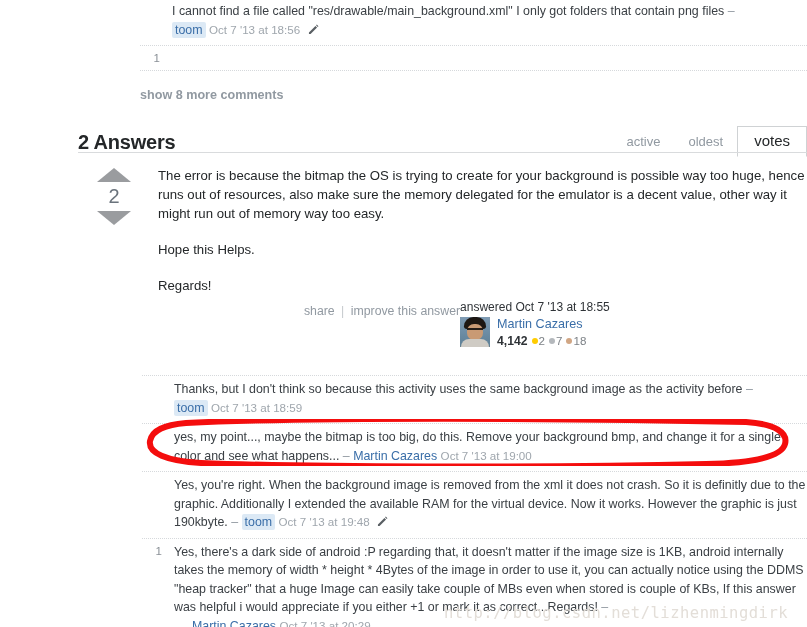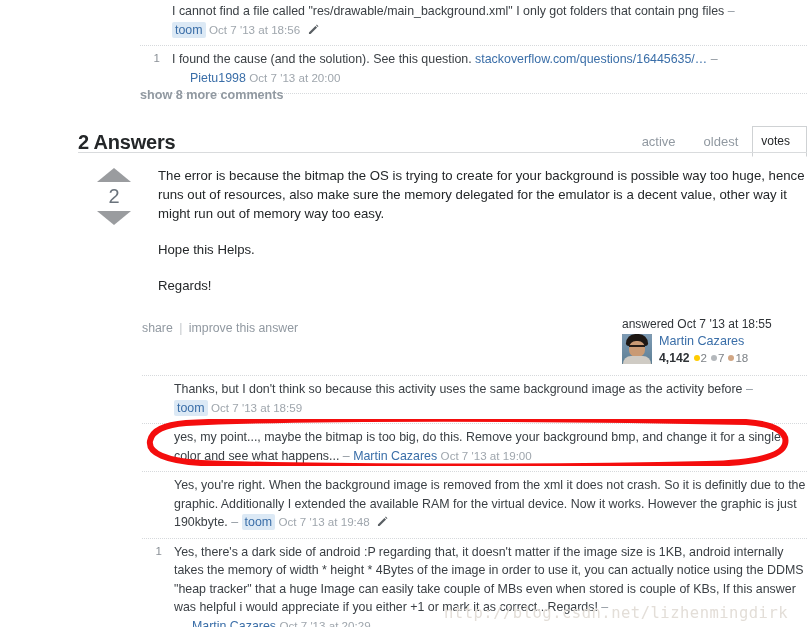--- a/index.html
+++ b/index.html
@@ -61,21 +61,21 @@
     letter-spacing: -0.2px; line-height: 24px;
   }
   .tabs { display: flex; align-items: flex-end; }
   .tab {
     font-size: 13px; color: #9199a1; padding: 5px 13px 6px 13px;
     border: 1px solid transparent; background: transparent;
     line-height: 16px;
   }
   .tab.sel {
     color: #242729; border: 1px solid #cfd2d4; border-bottom-color: #ffffff;
-    background: #ffffff; font-size: 12px; padding: 6px 16px 7px 8px;
+    background: #ffffff; font-size: 15px; padding: 6px 16px 7px 16px;
   }
   .hr-main {
     position: absolute; left: 78px; top: 152px; width: 729px;
     height: 1px; background: #d9dbdd;
   }
 
   
   .vote-col {
     position: absolute; left: 93px; top: 168px;
     width: 42px; text-align: center;
@@ -90,22 +90,22 @@
   .vote-num {
     font-size: 20px; color: #6a737c; line-height: 26px; padding: 1px 0 2px 0;
   }
 
   .ans-body {
     position: absolute; left: 158px; top: 166px; width: 660px;
   }
   .ans-body p { margin: 0 0 17px 0; }
 
   .ans-footer {
-    position: absolute; left: 142px; top: 317px; width: 665px;
-    display: flex; justify-content: space-between; align-items: flex-start;
+    position: absolute; left: 142px; top: 300px; width: 665px;
+    display: flex; justify-content: center; align-items: flex-start;
   }
   .share-links { font-size: 12.3px; color: #9199a1; padding-top: 4px; }
   .share-links .sep { color: #c6cacd; margin: 0 3px; }
 
   .user-card { width: 185px; }
   .user-when { font-size: 12px; color: #2f3337; margin-bottom: 3px; text-align: left; }
   .user-row { display: flex; align-items: flex-start; }
   .avatar {
     width: 30px; height: 30px; flex: 0 0 30px; margin-right: 7px;
     border-radius: 1px; overflow: hidden; position: relative;
@@ -171,29 +171,20 @@
           <svg viewBox="0 0 12 12" width="11" height="11">
               <path d="M1 9.2 L8.1 2.1 L9.9 3.9 L2.8 11 L1 11 Z" fill="#595f63"></path>
               <path d="M8.8 1.4 L9.6 0.6 L11.4 2.4 L10.6 3.2 Z" fill="#595f63"></path>
             </svg>
         </span>
       </div>
     </div>
 
     <div class="cmt-row">
       <div class="cmt-score">1</div>
-      <div class="cmt-body cmt-txt">
-        <span>I found the cause (and the solution). See this question.</span>
-        <a class="lnk" href="#">stackoverflow.com/questions/16445635/…</a>
-        <span class="muted">–</span>
-        <br>
-        <span style="padding-left:18px"></span>
-        <a class="lnk-user" href="#">Pietu1998</a>
-        <span class="dt">Oct 7 '13 at 20:00</span>
-      </div>
     </div>
 
   </div>
 
   <div class="show-more">show 8 more comments</div>
 
   <div class="ans-header">
     <div class="ans-title">2 Answers</div>
     <div class="tabs">
       <div class="tab">active</div>

